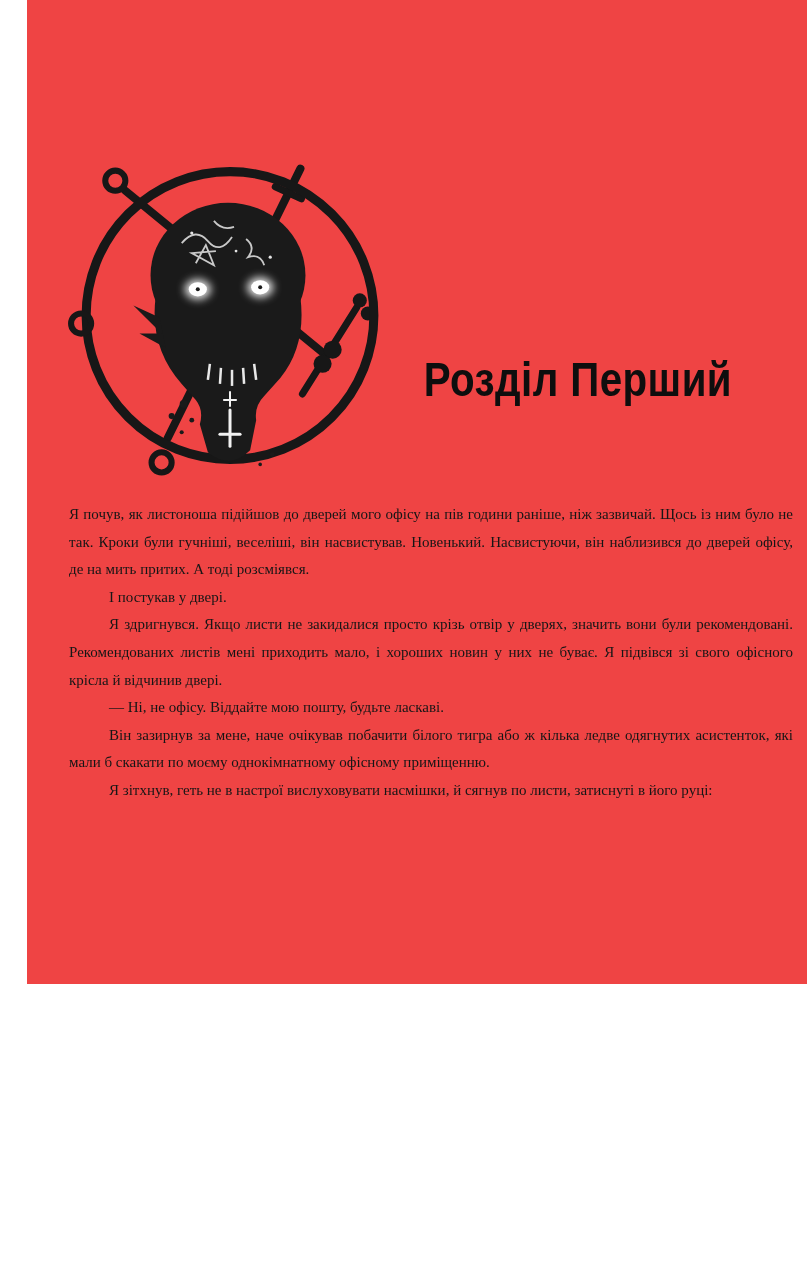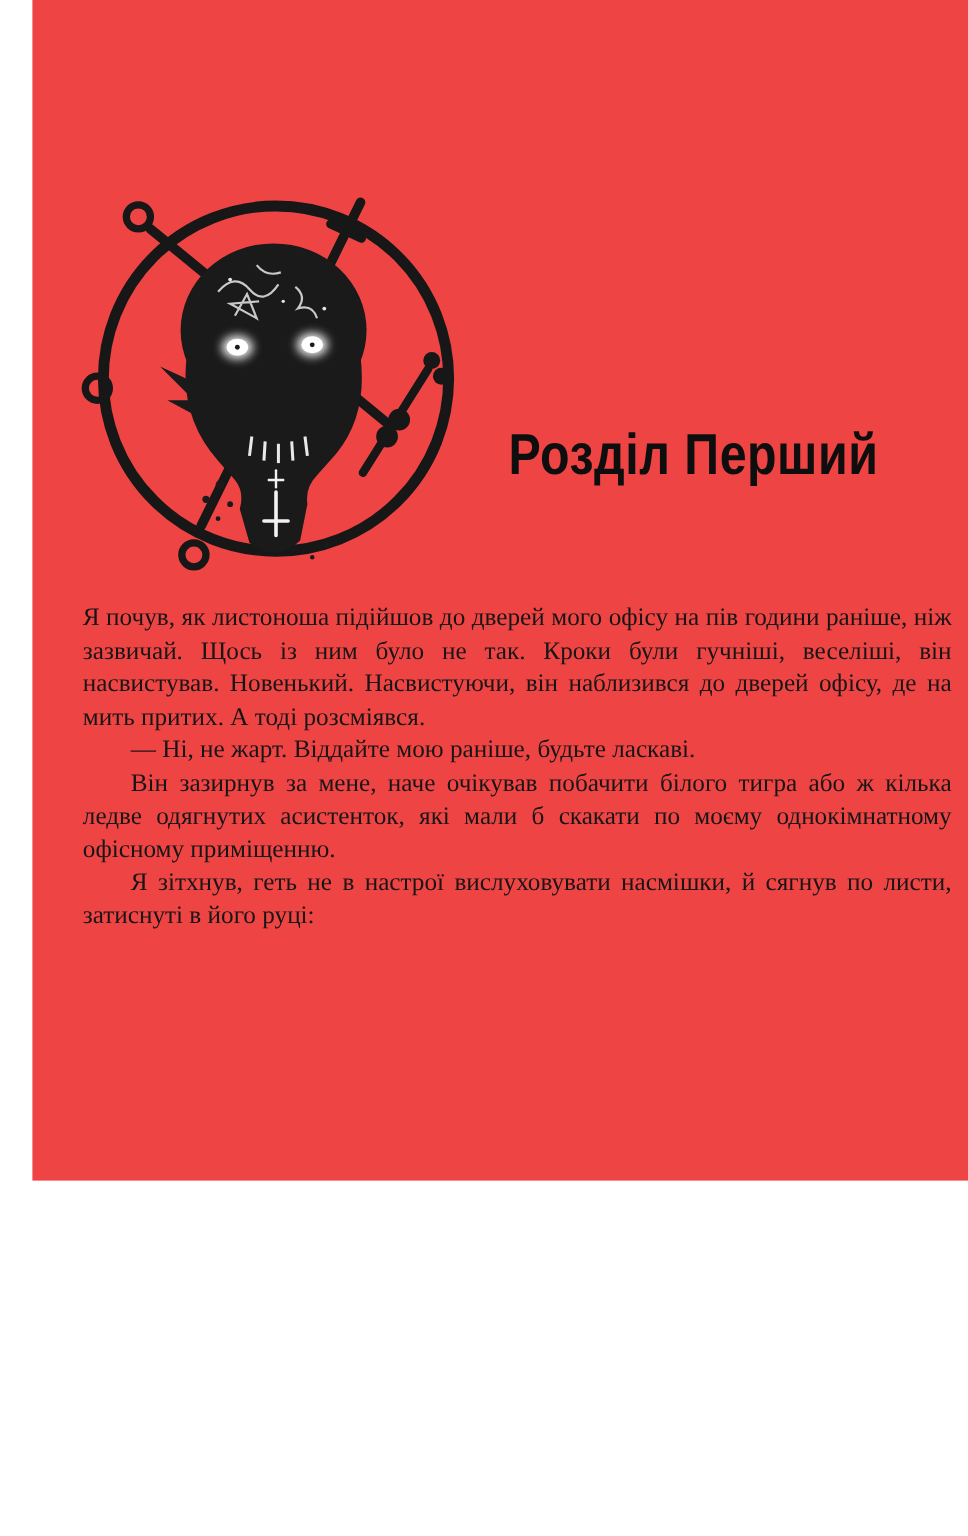--- a/index.html
+++ b/index.html
@@ -37,21 +37,21 @@
     color: #0e0e0e;
     transform: scaleX(0.84);
     transform-origin: 100% 50%;
     letter-spacing: 0.5px;
   }
   .body-text {
     position: absolute;
     left: 42px;
     top: 501px;
     width: 724px;
-    font-size: 21px;
+    font-size: 15px;
     line-height: 27.6px;
     text-align: justify;
   }
   .para {
     margin: 0;
     text-indent: 40px;
   }
   .para.first {
     text-indent: 0;
   }
@@ -150,20 +150,22 @@
         <circle cx="208" cy="306" r="2.4"></circle>
         <circle cx="196" cy="316" r="1.8"></circle>
       </g>
     </svg>
   </div>
 
   <h1 class="chapter-title">Розділ Перший</h1>
 
   <div class="body-text">
     <p class="para first">Я почув, як листоноша підійшов до дверей мого офісу на пів години раніше, ніж зазвичай. Щось із ним було не так. Кроки були гучніші, веселіші, він насвистував. Новенький. Насвистуючи, він наблизився до дверей офісу, де на мить притих. А тоді розсміявся.</p>
-    <p class="para">— Ні, не жарт. Віддайте мою раніше, будьте ласкаві.</p>
+    <p class="para">І постукав у двері.</p>
+    <p class="para">Я здригнувся. Якщо листи не закидалися просто крізь отвір у дверях, значить вони були рекомендовані. Рекомендованих листів мені приходить мало, і хороших новин у них не буває. Я підвівся зі свого офісного крісла й відчинив двері.</p>
+    <p class="para">— Ні, не офісу. Віддайте мою пошту, будьте ласкаві.</p>
     <p class="para">Він зазирнув за мене, наче очікував побачити білого тигра або ж кілька ледве одягнутих асистенток, які мали б скакати по моєму однокімнатному офісному приміщенню.</p>
     <p class="para">Я зітхнув, геть не в настрої вислуховувати насмішки, й сягнув по листи, затиснуті в його руці:</p>
   </div>
 
   <div class="page-number">9</div>
 
 </div>
 
 </body></html>

